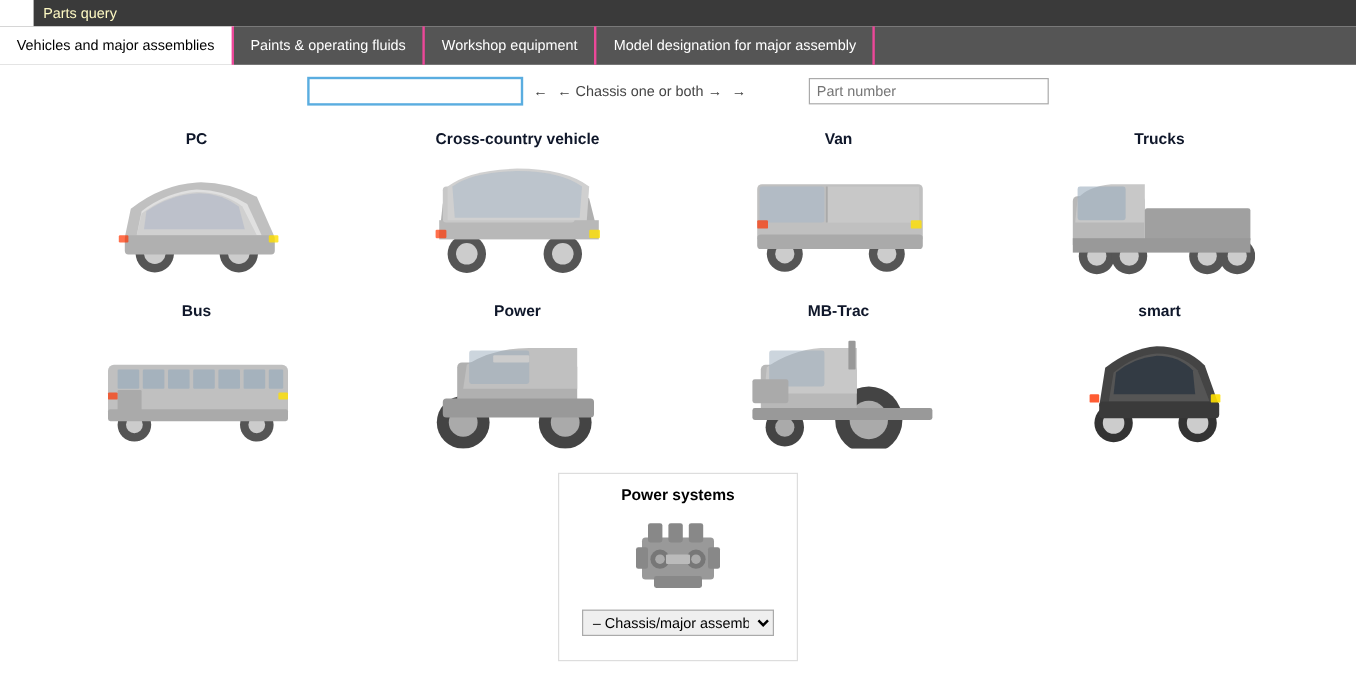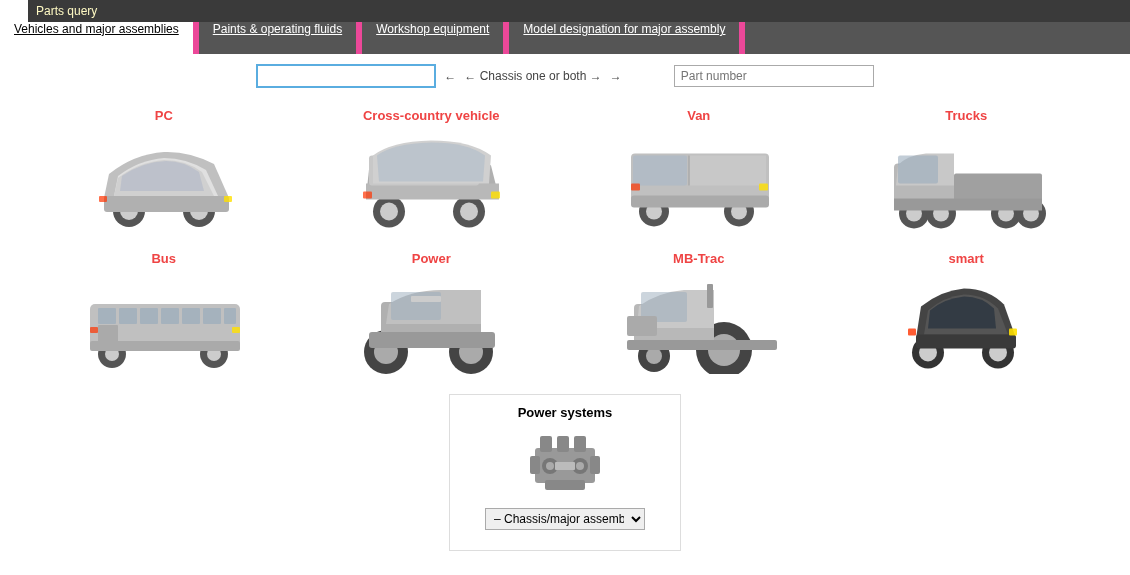--- a/index.html
+++ b/index.html
@@ -17,27 +17,26 @@
     
     #nav-tabs {
       background: #555;
       display: flex;
       align-items: stretch;
       height: 32px;
     }
     .nav-tab {
       padding: 0 14px;
       display: flex;
-      align-items: flex-start;
+      align-items: center;
       color: #fff;
       font-size: 12px;
       cursor: pointer;
       white-space: nowrap;
-      border-right: 6px solid #ec4899;
-      text-decoration: underline;
+      border-right: 2px solid #ec4899;
     }
     .nav-tab.active {
       background: #fff;
       color: #000;
       border-bottom: none;
     }
 
     
     #search-row {
       display: flex;
@@ -75,21 +74,21 @@
     .vehicle-cell {
       display: flex;
       flex-direction: column;
       align-items: center;
       cursor: pointer;
     }
     .vehicle-label {
       font-size: 13px;
       font-weight: bold;
       margin-bottom: 8px;
-      color: #ef4444;
+      color: #0f172a;
     }
     .vehicle-image {
       width: 160px;
       height: 100px;
       display: flex;
       align-items: center;
       justify-content: center;
       overflow: hidden;
     }
     .vehicle-image svg {
@@ -102,21 +101,21 @@
       display: flex;
       justify-content: center;
       padding: 10px 30px 20px;
     }
     .power-cell {
       display: flex;
       flex-direction: column;
       align-items: center;
       border: 1px solid #ddd;
       padding: 10px 20px 20px;
-      width: 232px;
+      width: 200px;
     }
     .power-label {
       font-size: 13px;
       font-weight: bold;
       margin-bottom: 8px;
     }
     .power-image {
       width: 80px;
       height: 70px;
       margin-bottom: 10px;

